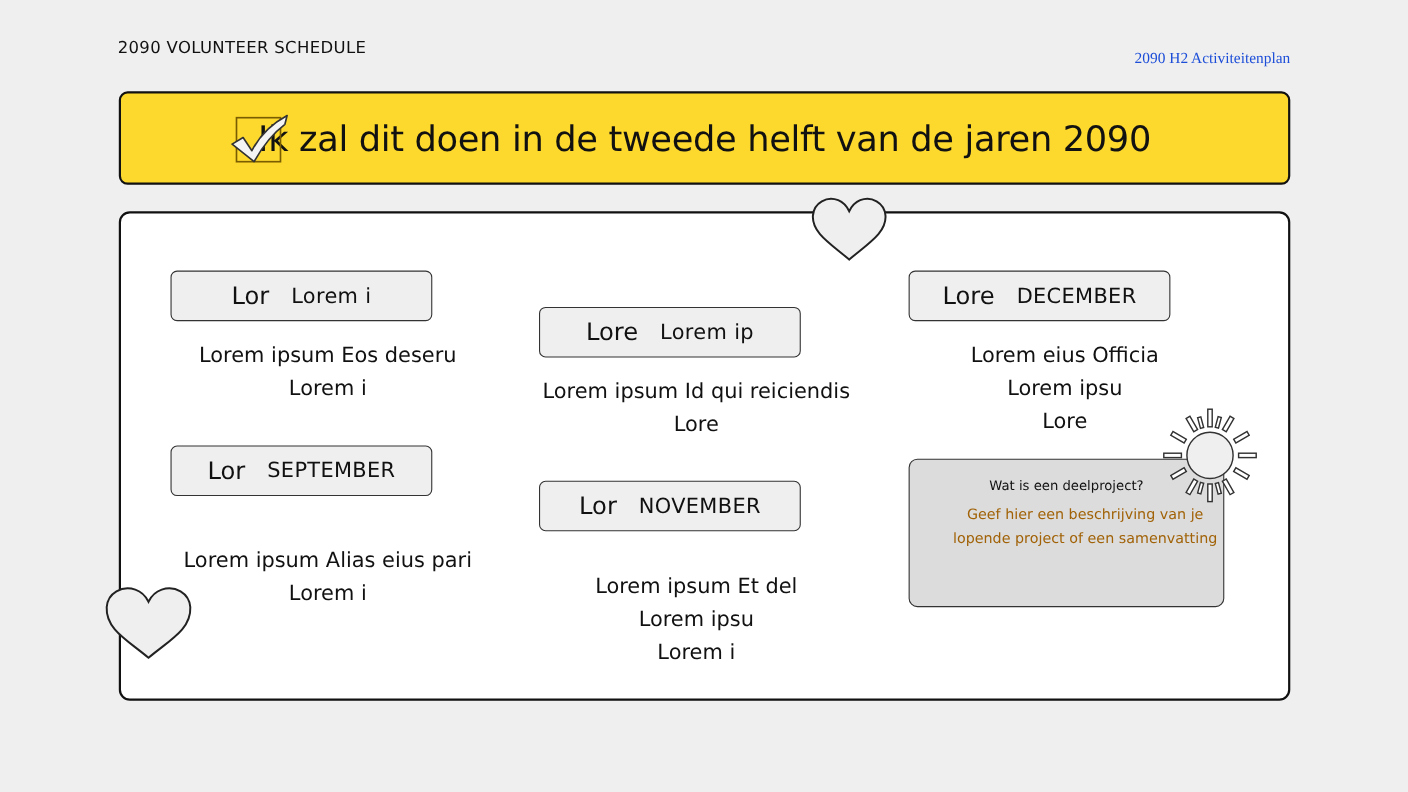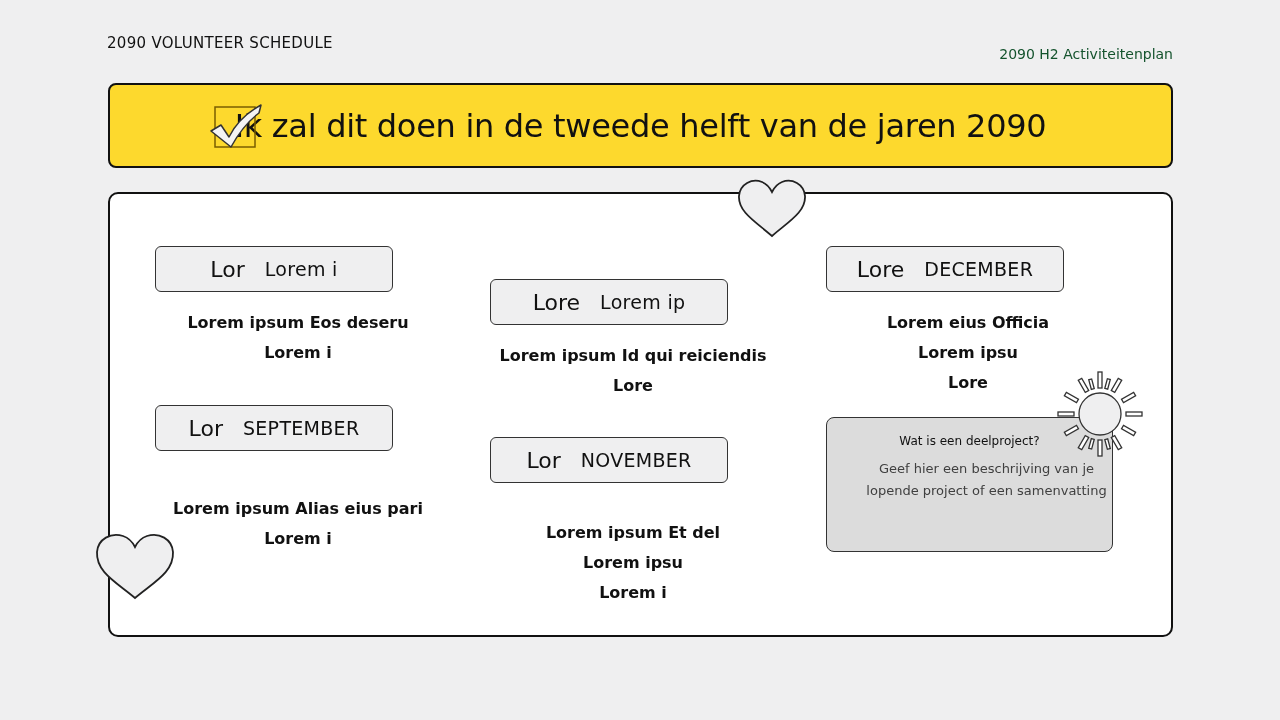--- a/index.html
+++ b/index.html
@@ -9,21 +9,21 @@
     font-family: "DejaVu Sans", "Liberation Sans", sans-serif;
     color: #111;
     position: relative;
   }
   .top-left {
     position: absolute; left: 107px; top: 34px;
     font-size: 15px; letter-spacing: 0.3px; color: #111;
   }
   .top-right {
     position: absolute; right: 107px; top: 46px;
-    font-size: 14px; color: #14532d;
+    font-size: 14px; color: #1d4ed8; font-family: Liberation Serif, serif;
   }
   .banner {
     position: absolute; left: 108px; top: 83px; width: 1065px; height: 85px;
     background: #fdd92d; border: 2px solid #111; border-radius: 8px;
     display: flex; align-items: center; justify-content: center;
   }
   .banner-inner { position: relative; display: flex; align-items: center; }
   .banner-title {
     font-size: 32px; color: #111; letter-spacing: -0.3px;
   }
@@ -36,30 +36,30 @@
   }
   .month-box {
     position: absolute; width: 238px; height: 46px;
     background: #efeff0; border: 1.5px solid #333; border-radius: 6px;
     display: flex; align-items: center; justify-content: center; gap: 20px;
   }
   .month-short { font-size: 22px; color: #111; }
   .month-name { font-size: 19px; color: #111; letter-spacing: 0.3px; }
   .desc {
     position: absolute; width: 300px; text-align: center;
-    font-size: 16px; line-height: 30px; color: #111; font-weight: bold;
+    font-size: 19px; line-height: 30px; color: #111;
   }
   .desc span { display: block; }
   .info-card {
     position: absolute; left: 826px; top: 417px; width: 287px; height: 135px;
     background: #dcdcdc; border: 1.5px solid #333; border-radius: 8px;
     text-align: center; padding-top: 16px;
   }
   .info-title { font-size: 12px; color: #111; margin-bottom: 10px; }
-  .info-body { font-size: 13px; line-height: 22px; color: #404040; padding-left: 34px; }
+  .info-body { font-size: 13px; line-height: 22px; color: #a16207; padding-left: 34px; }
   .info-body span { display: block; }
   .heart-top { position: absolute; left: 736px; top: 176px; width: 72px; height: 64px; }
   .heart-bl { position: absolute; left: 94px; top: 530px; width: 82px; height: 72px; }
   .sun { position: absolute; left: 1056px; top: 370px; width: 88px; height: 88px; }
 </style>
 </head>
 <body>
 
 <div class="top-left">2090 VOLUNTEER SCHEDULE</div>
 <div class="top-right">2090 H2 Activiteitenplan</div>

